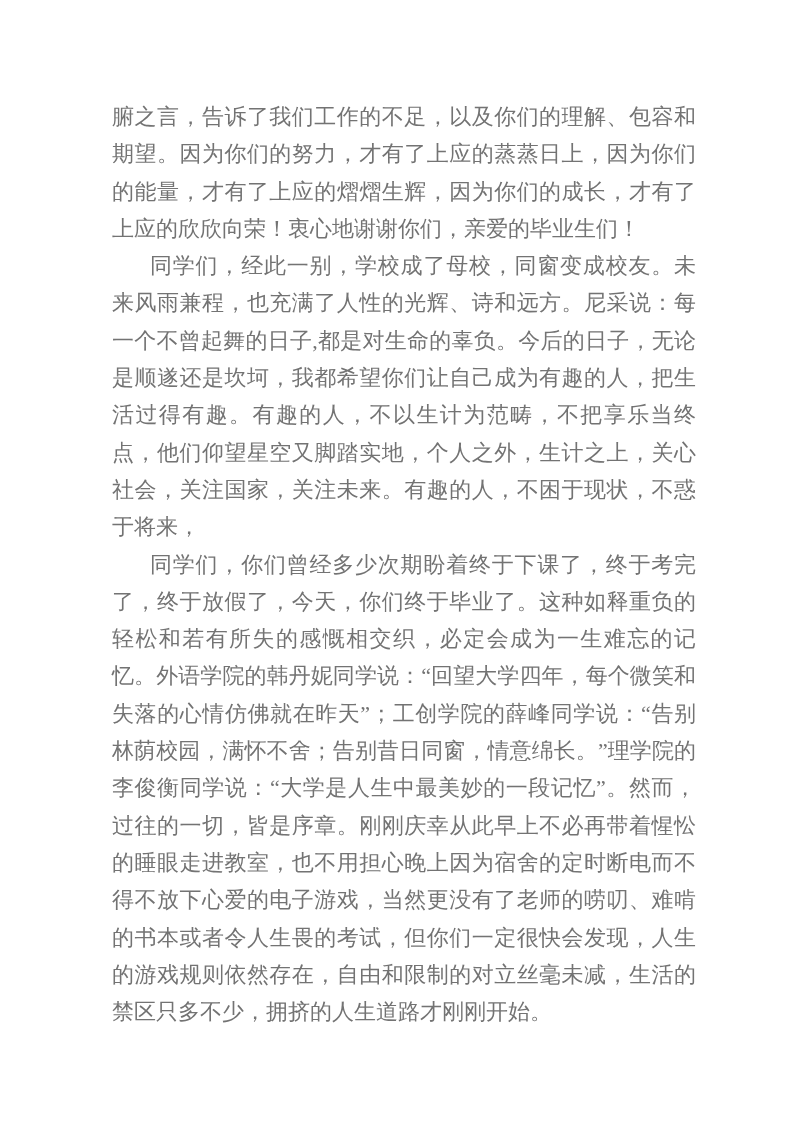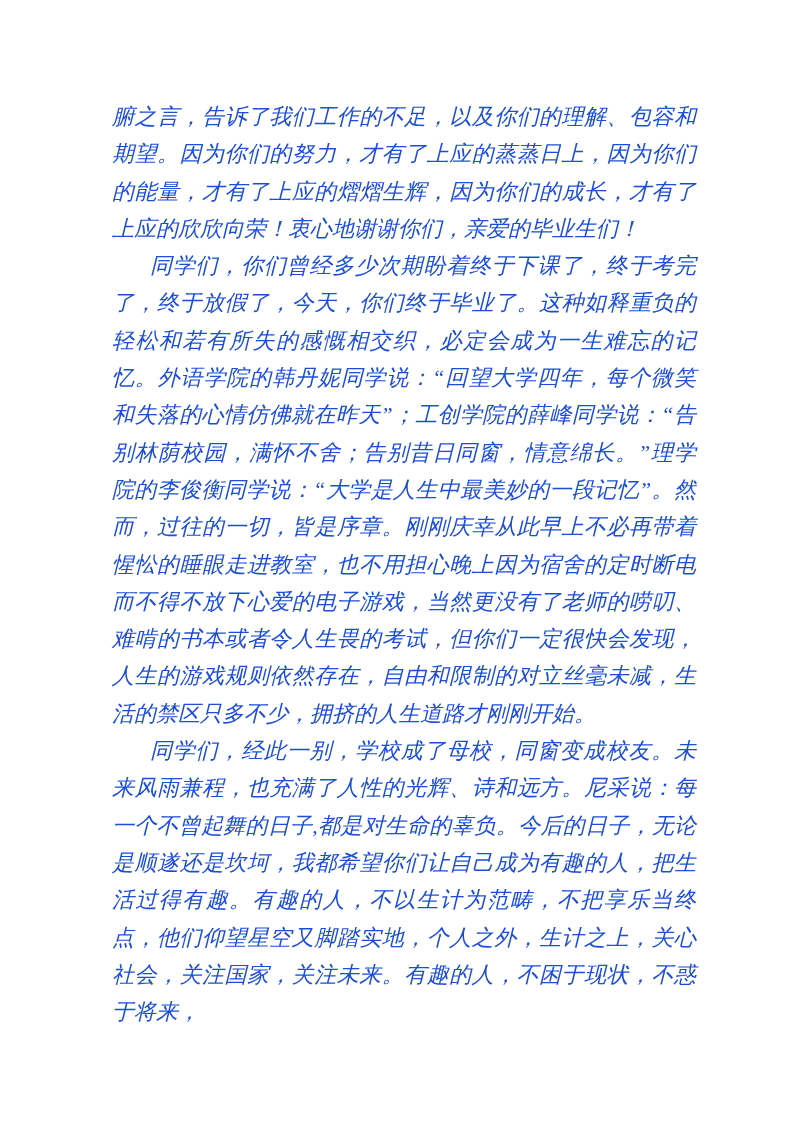--- a/index.html
+++ b/index.html
@@ -19,37 +19,36 @@
     background: #ffffff;
   }
   .content {
     position: absolute;
     left: 112px;
     top: 98px;
     width: 584px;
     font-family: "Liberation Serif", "DejaVu Serif", serif;
     font-size: 22px;
     line-height: 37.3px;
-    color: #1d4ed8;
+    color: #737373;
     text-align: justify;
     text-justify: inter-character;
-    font-style: italic;
   }
   .para {
     margin: 0;
     padding: 0;
     word-break: break-all;
     overflow-wrap: break-word;
   }
   .para.indented {
     text-indent: 38px;
   }
 </style>
 </head>
 <body>
 
 <div class="page">
   <div class="content">
     <p class="para">腑之言，告诉了我们工作的不足，以及你们的理解、包容和期望。因为你们的努力，才有了上应的蒸蒸日上，因为你们的能量，才有了上应的熠熠生辉，因为你们的成长，才有了上应的欣欣向荣！衷心地谢谢你们，亲爱的毕业生们！</p>
+    <p class="para indented">同学们，经此一别，学校成了母校，同窗变成校友。未来风雨兼程，也充满了人性的光辉、诗和远方。尼采说：每一个不曾起舞的日子,都是对生命的辜负。今后的日子，无论是顺遂还是坎坷，我都希望你们让自己成为有趣的人，把生活过得有趣。有趣的人，不以生计为范畴，不把享乐当终点，他们仰望星空又脚踏实地，个人之外，生计之上，关心社会，关注国家，关注未来。有趣的人，不困于现状，不惑于将来，</p>
     <p class="para indented">同学们，你们曾经多少次期盼着终于下课了，终于考完了，终于放假了，今天，你们终于毕业了。这种如释重负的轻松和若有所失的感慨相交织，必定会成为一生难忘的记忆。外语学院的韩丹妮同学说：“回望大学四年，每个微笑和失落的心情仿佛就在昨天”；工创学院的薛峰同学说：“告别林荫校园，满怀不舍；告别昔日同窗，情意绵长。”理学院的李俊衡同学说：“大学是人生中最美妙的一段记忆”。然而，过往的一切，皆是序章。刚刚庆幸从此早上不必再带着惺忪的睡眼走进教室，也不用担心晚上因为宿舍的定时断电而不得不放下心爱的电子游戏，当然更没有了老师的唠叨、难啃的书本或者令人生畏的考试，但你们一定很快会发现，人生的游戏规则依然存在，自由和限制的对立丝毫未减，生活的禁区只多不少，拥挤的人生道路才刚刚开始。</p>
-    <p class="para indented">同学们，经此一别，学校成了母校，同窗变成校友。未来风雨兼程，也充满了人性的光辉、诗和远方。尼采说：每一个不曾起舞的日子,都是对生命的辜负。今后的日子，无论是顺遂还是坎坷，我都希望你们让自己成为有趣的人，把生活过得有趣。有趣的人，不以生计为范畴，不把享乐当终点，他们仰望星空又脚踏实地，个人之外，生计之上，关心社会，关注国家，关注未来。有趣的人，不困于现状，不惑于将来，</p>
   </div>
 </div>
 
 </body></html>

